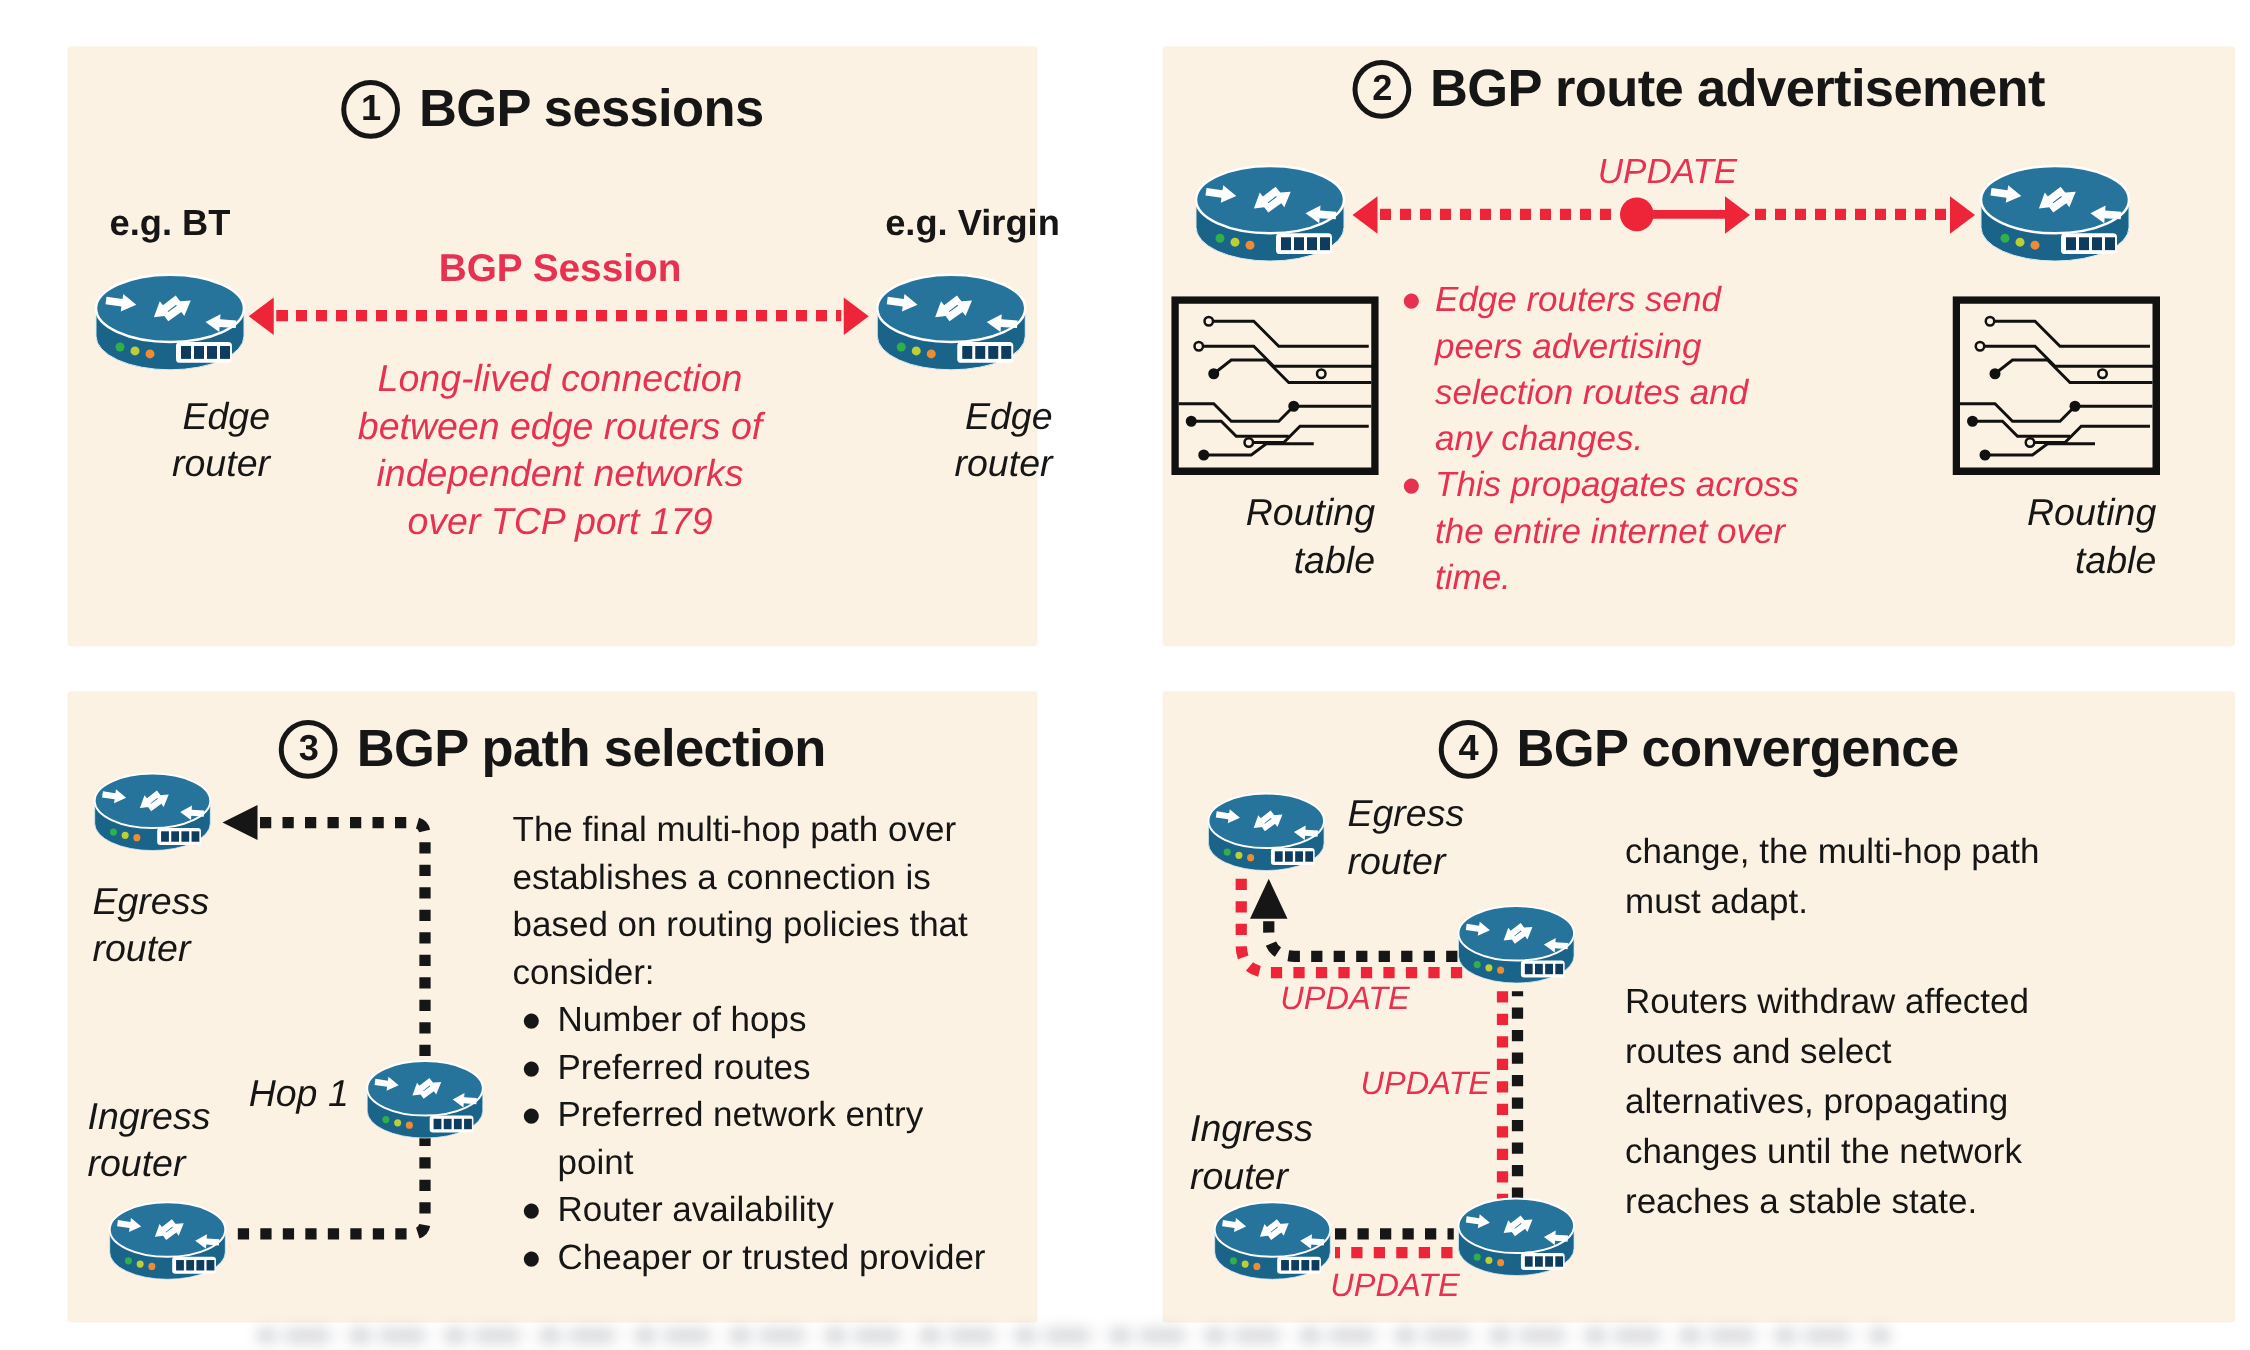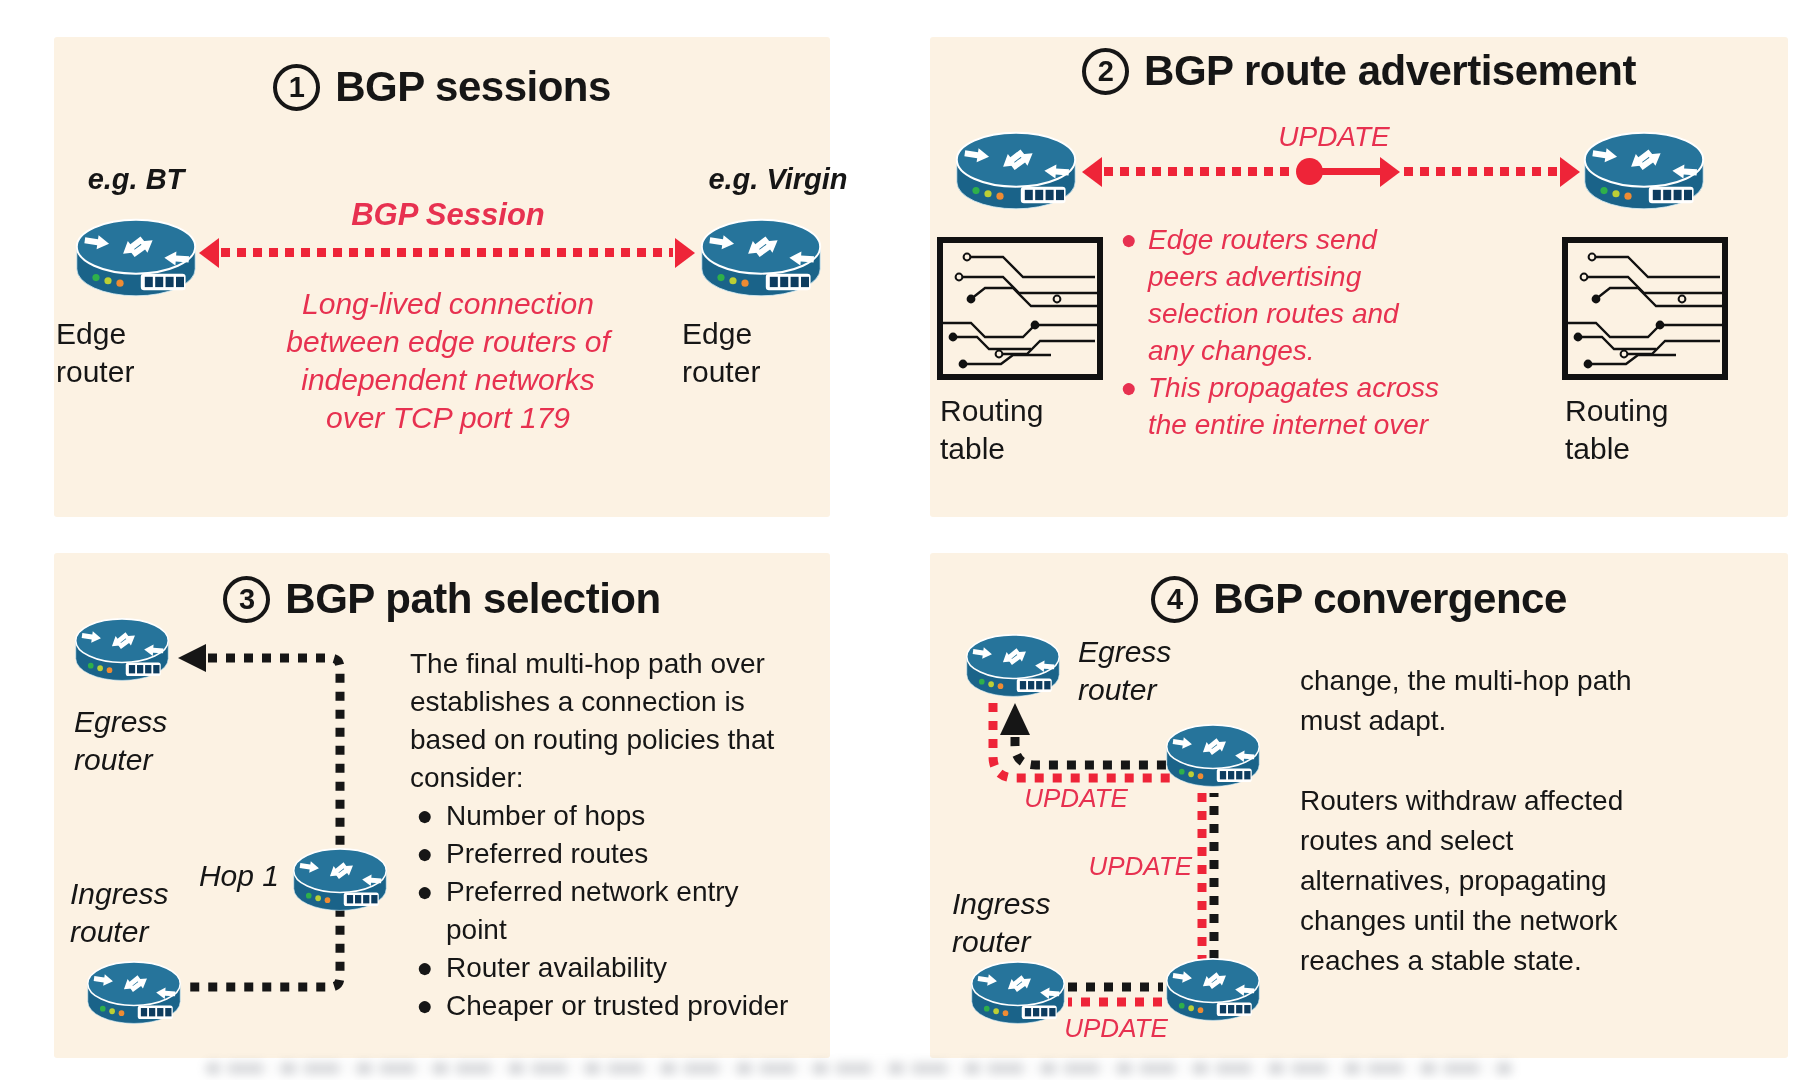--- a/index.html
+++ b/index.html
@@ -6,22 +6,22 @@
   #stage{position:relative;width:1800px;height:1080px;background:#ffffff;overflow:hidden;
          font-family:"Liberation Sans", sans-serif;color:var(--ink,#161616);}
   .abs{position:absolute;}
   .panel{position:absolute;background:var(--panel-bg,#fcf2e3);border-radius:3px;}
   .title{position:absolute;left:0;right:0;display:flex;justify-content:center;align-items:center;
          gap:15px;font-weight:bold;font-size:42px;letter-spacing:-0.5px;}
   .numcircle{box-sizing:border-box;width:47px;height:47px;border:4px solid var(--ink);border-radius:50%;
          display:flex;align-items:center;justify-content:center;font-size:29px;font-weight:bold;flex:0 0 auto;}
   .it{font-style:italic;}
   .red{color:var(--red-text,#e73150);}
-  .boldit{font-weight:bold;font-style:italic;}
-  .cap{font-size:30px;line-height:38px;text-align:left;}
+  .boldit{font-weight:bold;}
+  .cap{font-style:italic;font-size:30px;line-height:38px;text-align:right;}
   .capL{font-style:italic;font-size:30px;line-height:38px;text-align:left;}
   .line{white-space:nowrap;}
   .bodytext{font-size:28px;line-height:38px;}
   .dot-red{height:9px;background:repeating-linear-gradient(90deg,var(--red-line) 0 9px,transparent 9px 16px);}
   .arrL{width:0;height:0;border-top:15px solid transparent;border-bottom:15px solid transparent;
         border-right:20px solid var(--red-line);}
   .arrR{width:0;height:0;border-top:15px solid transparent;border-bottom:15px solid transparent;
         border-left:20px solid var(--red-line);}
   .router{display:block;}
   .rtable{display:block;}
@@ -265,20 +265,21 @@
           <div class="line">peers advertising</div>
           <div class="line">selection routes and</div>
           <div class="line">any changes.</div>
         </div>
       </div>
       <div class="p2bullet">
         <span class="bmark">●</span>
         <div>
           <div class="line">This propagates across</div>
           <div class="line">the entire internet over</div>
+          <div class="line">time.</div>
         </div>
       </div>
     </div>
   </div>
 
   <div class="panel" style="left:54px;top:553px;width:776px;height:505px">
     <div class="title" style="top:22px">
       <span class="numcircle">3</span>
       <span>BGP path selection</span>
     </div>

